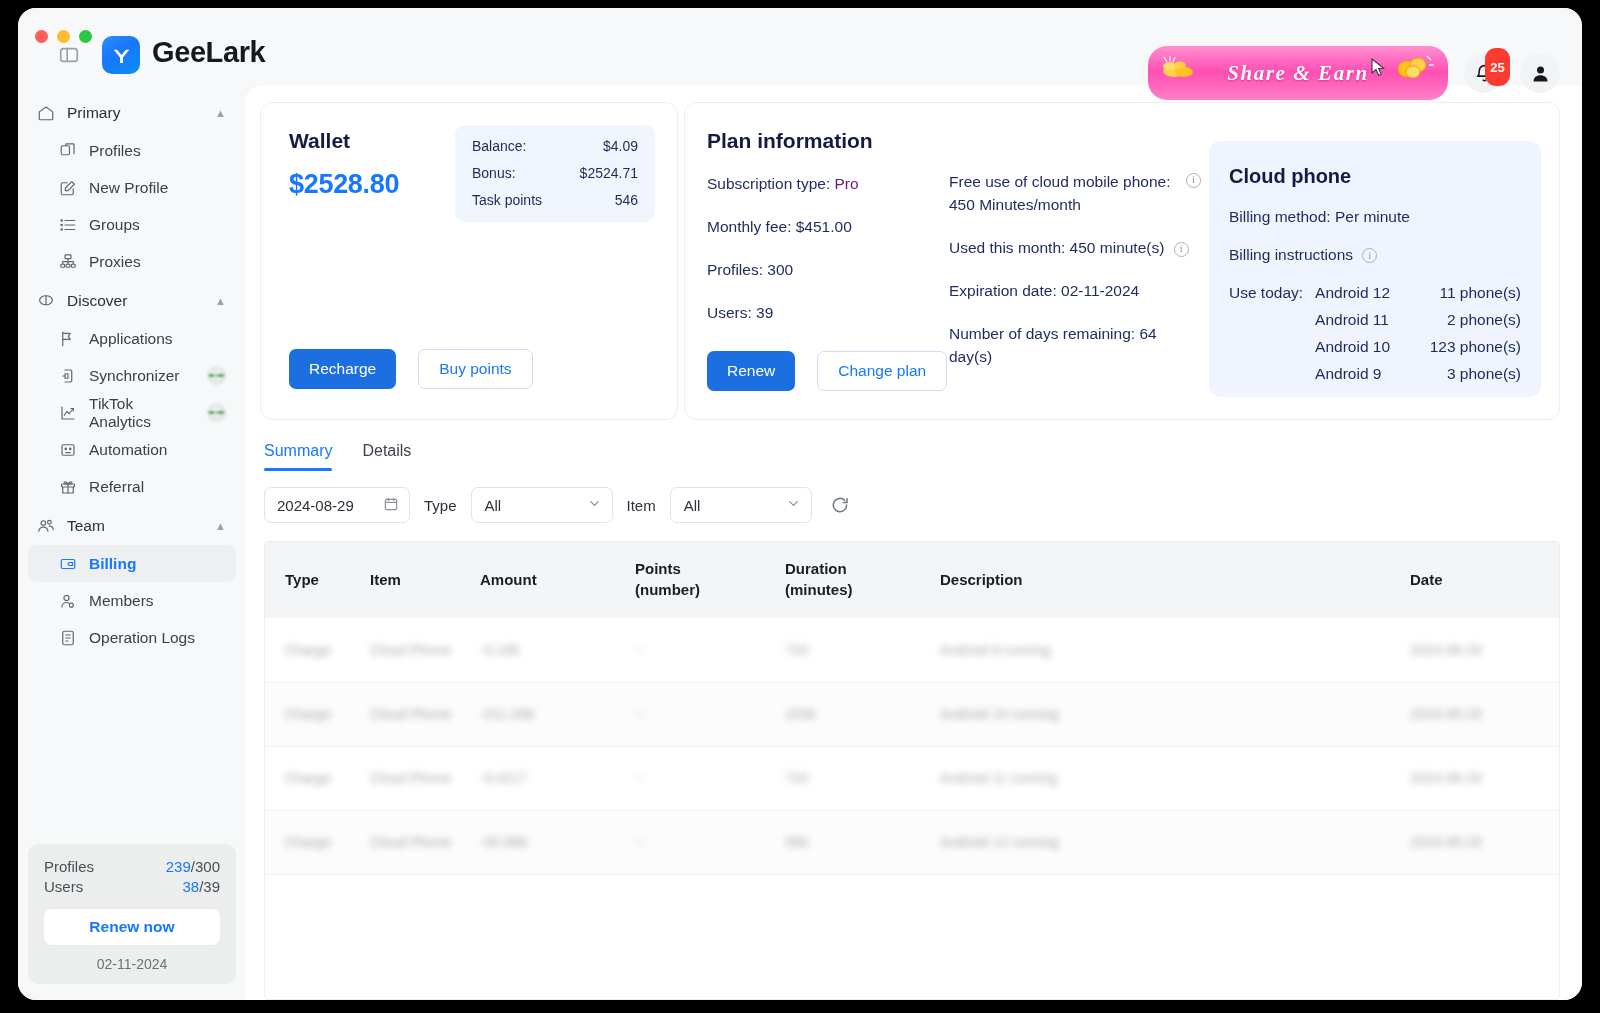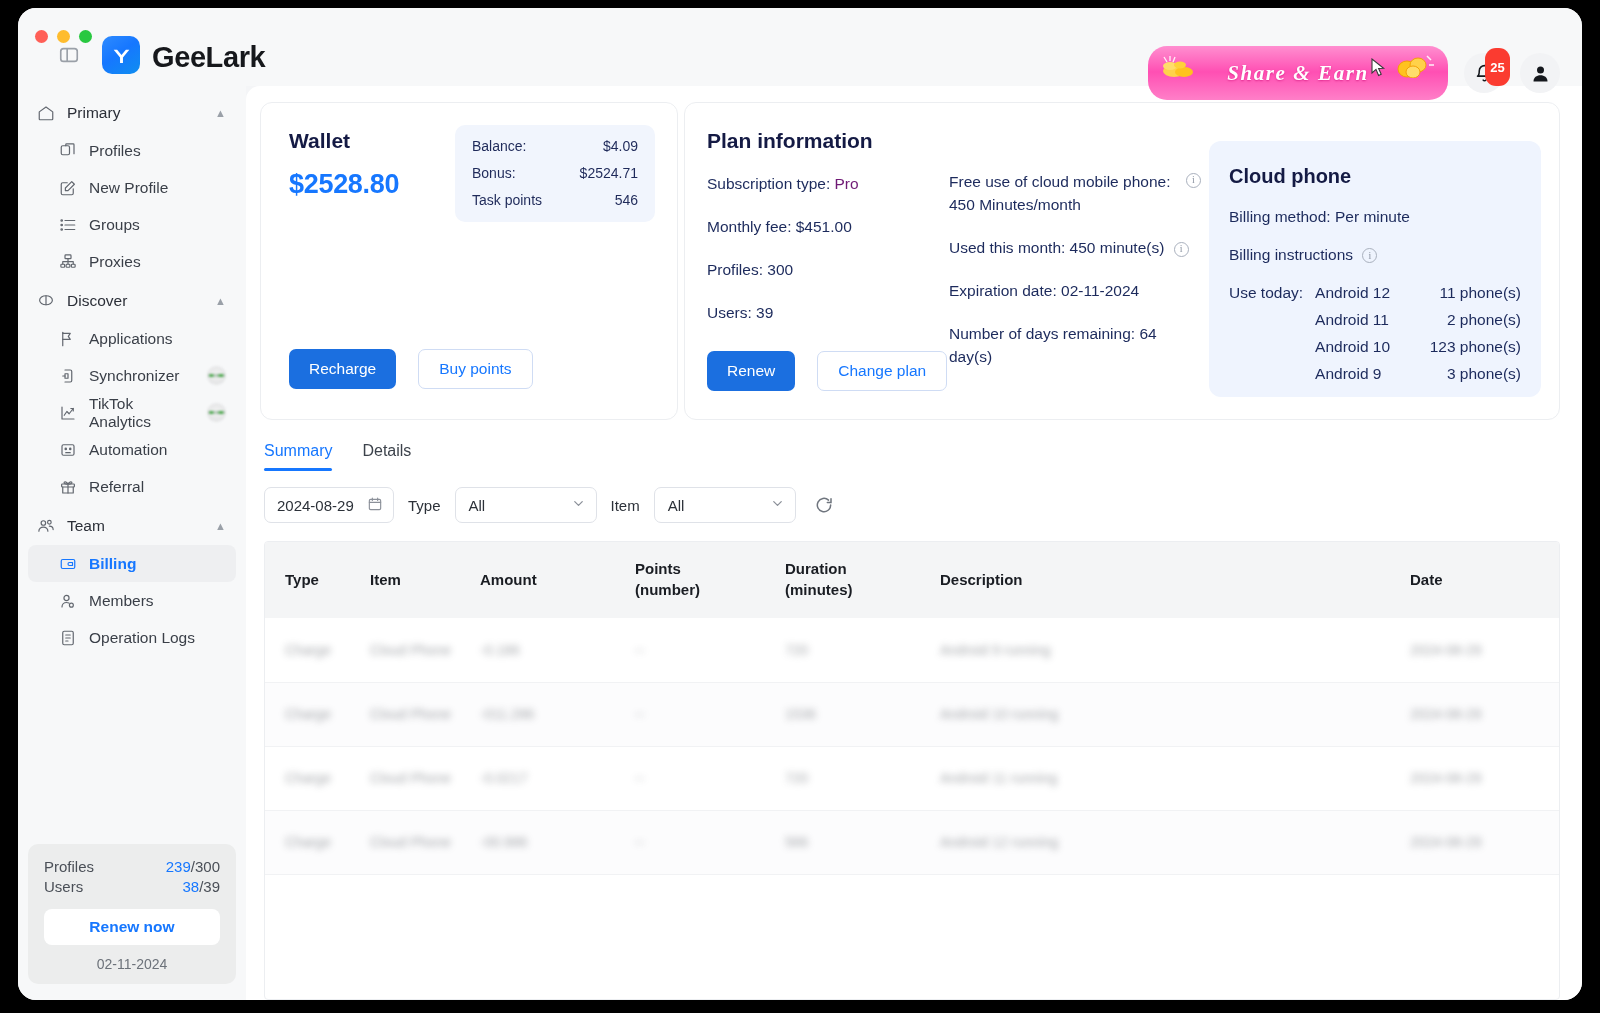--- a/index.html
+++ b/index.html
@@ -51,21 +51,21 @@
   .panel-toggle {
     margin-left: 22px;
     margin-top: 16px;
     width: 26px; height: 22px;
     display: flex; align-items: center; justify-content: center;
     cursor: pointer;
   }
 
   .brand {
     display: flex;
-    align-items: flex-end;
+    align-items: flex-start;
     gap: 12px;
     margin-left: 20px;
     margin-top: 16px;
   }
   .brand-mark {
     width: 38px; height: 38px;
     border-radius: 10px;
     background: linear-gradient(145deg,#2e8bff 0%,#1677ff 45%,#0f8ef0 100%);
     display: flex; align-items: center; justify-content: center;
   }
@@ -388,21 +388,21 @@
 
   
   .filters {
     display: flex;
     align-items: center;
     gap: 14px;
     margin-top: 16px;
     padding-left: 4px;
   }
   .date-field {
-    width: 130px; height: 36px;
+    width: 146px; height: 36px;
     border: 1px solid #dfe2e8;
     border-radius: 7px;
     display: flex; align-items: center;
     padding: 0 10px 0 12px;
     font-size: 15px; color: #2c3139;
     cursor: pointer;
     background: #fff;
   }
   .date-field .dval { flex: 1; }
   .filter-label { font-size: 15px; color: #2c3139; }

